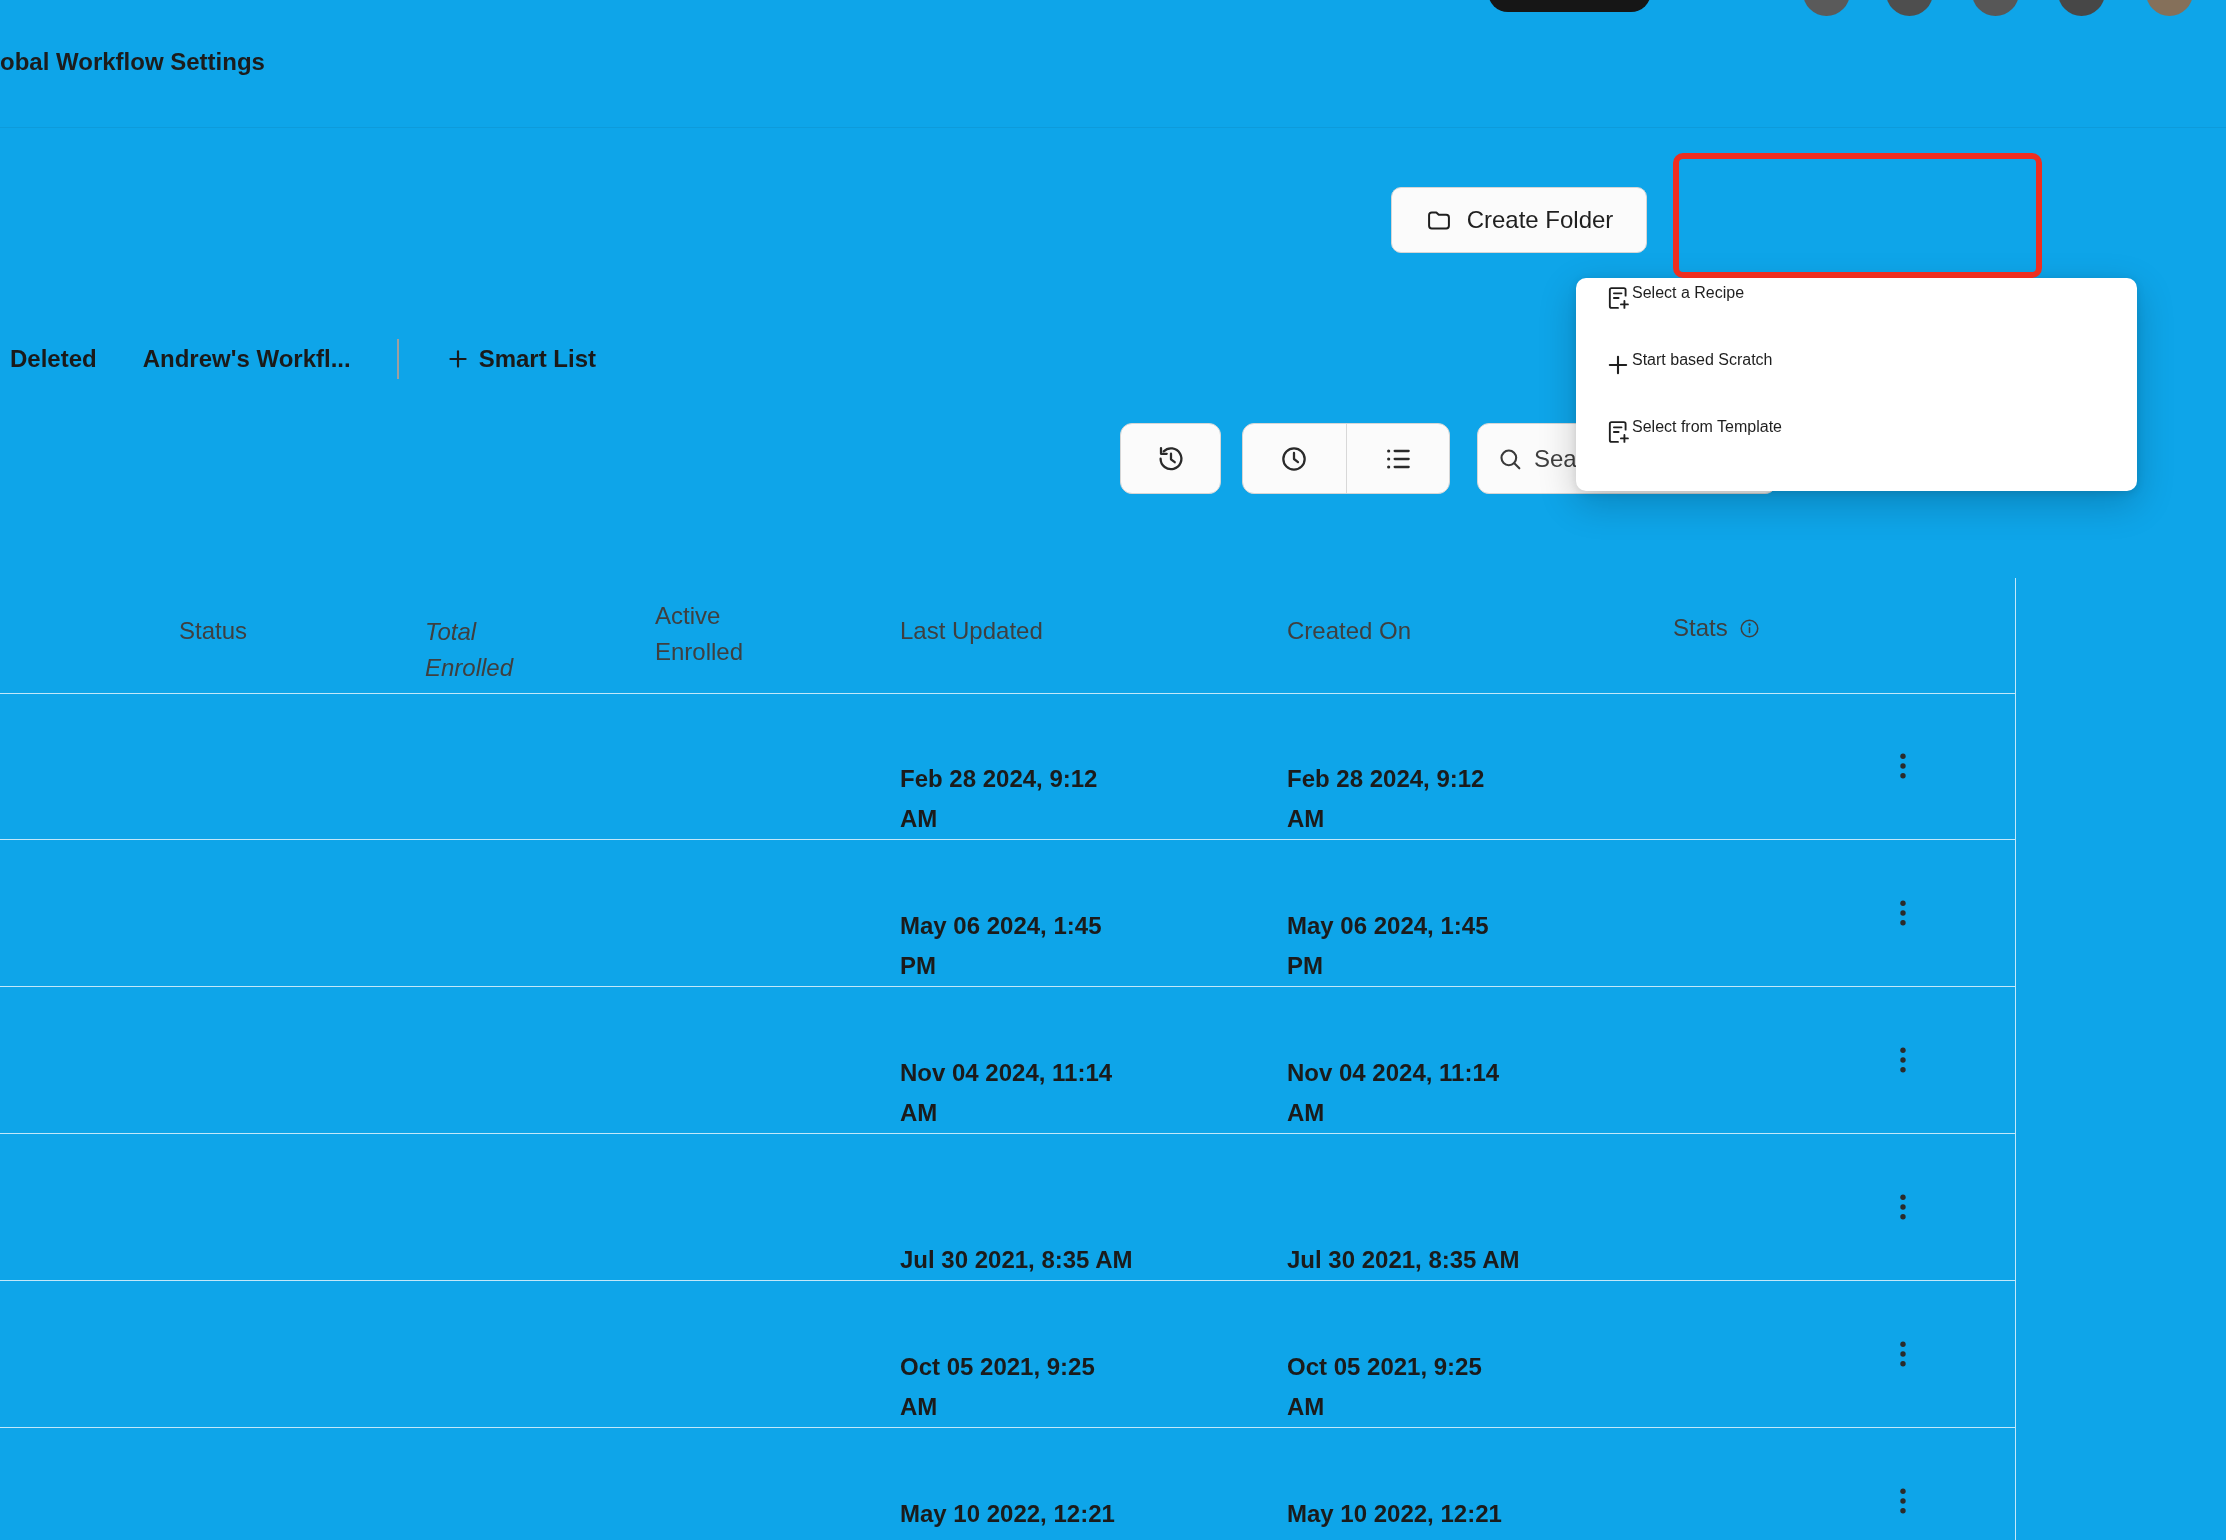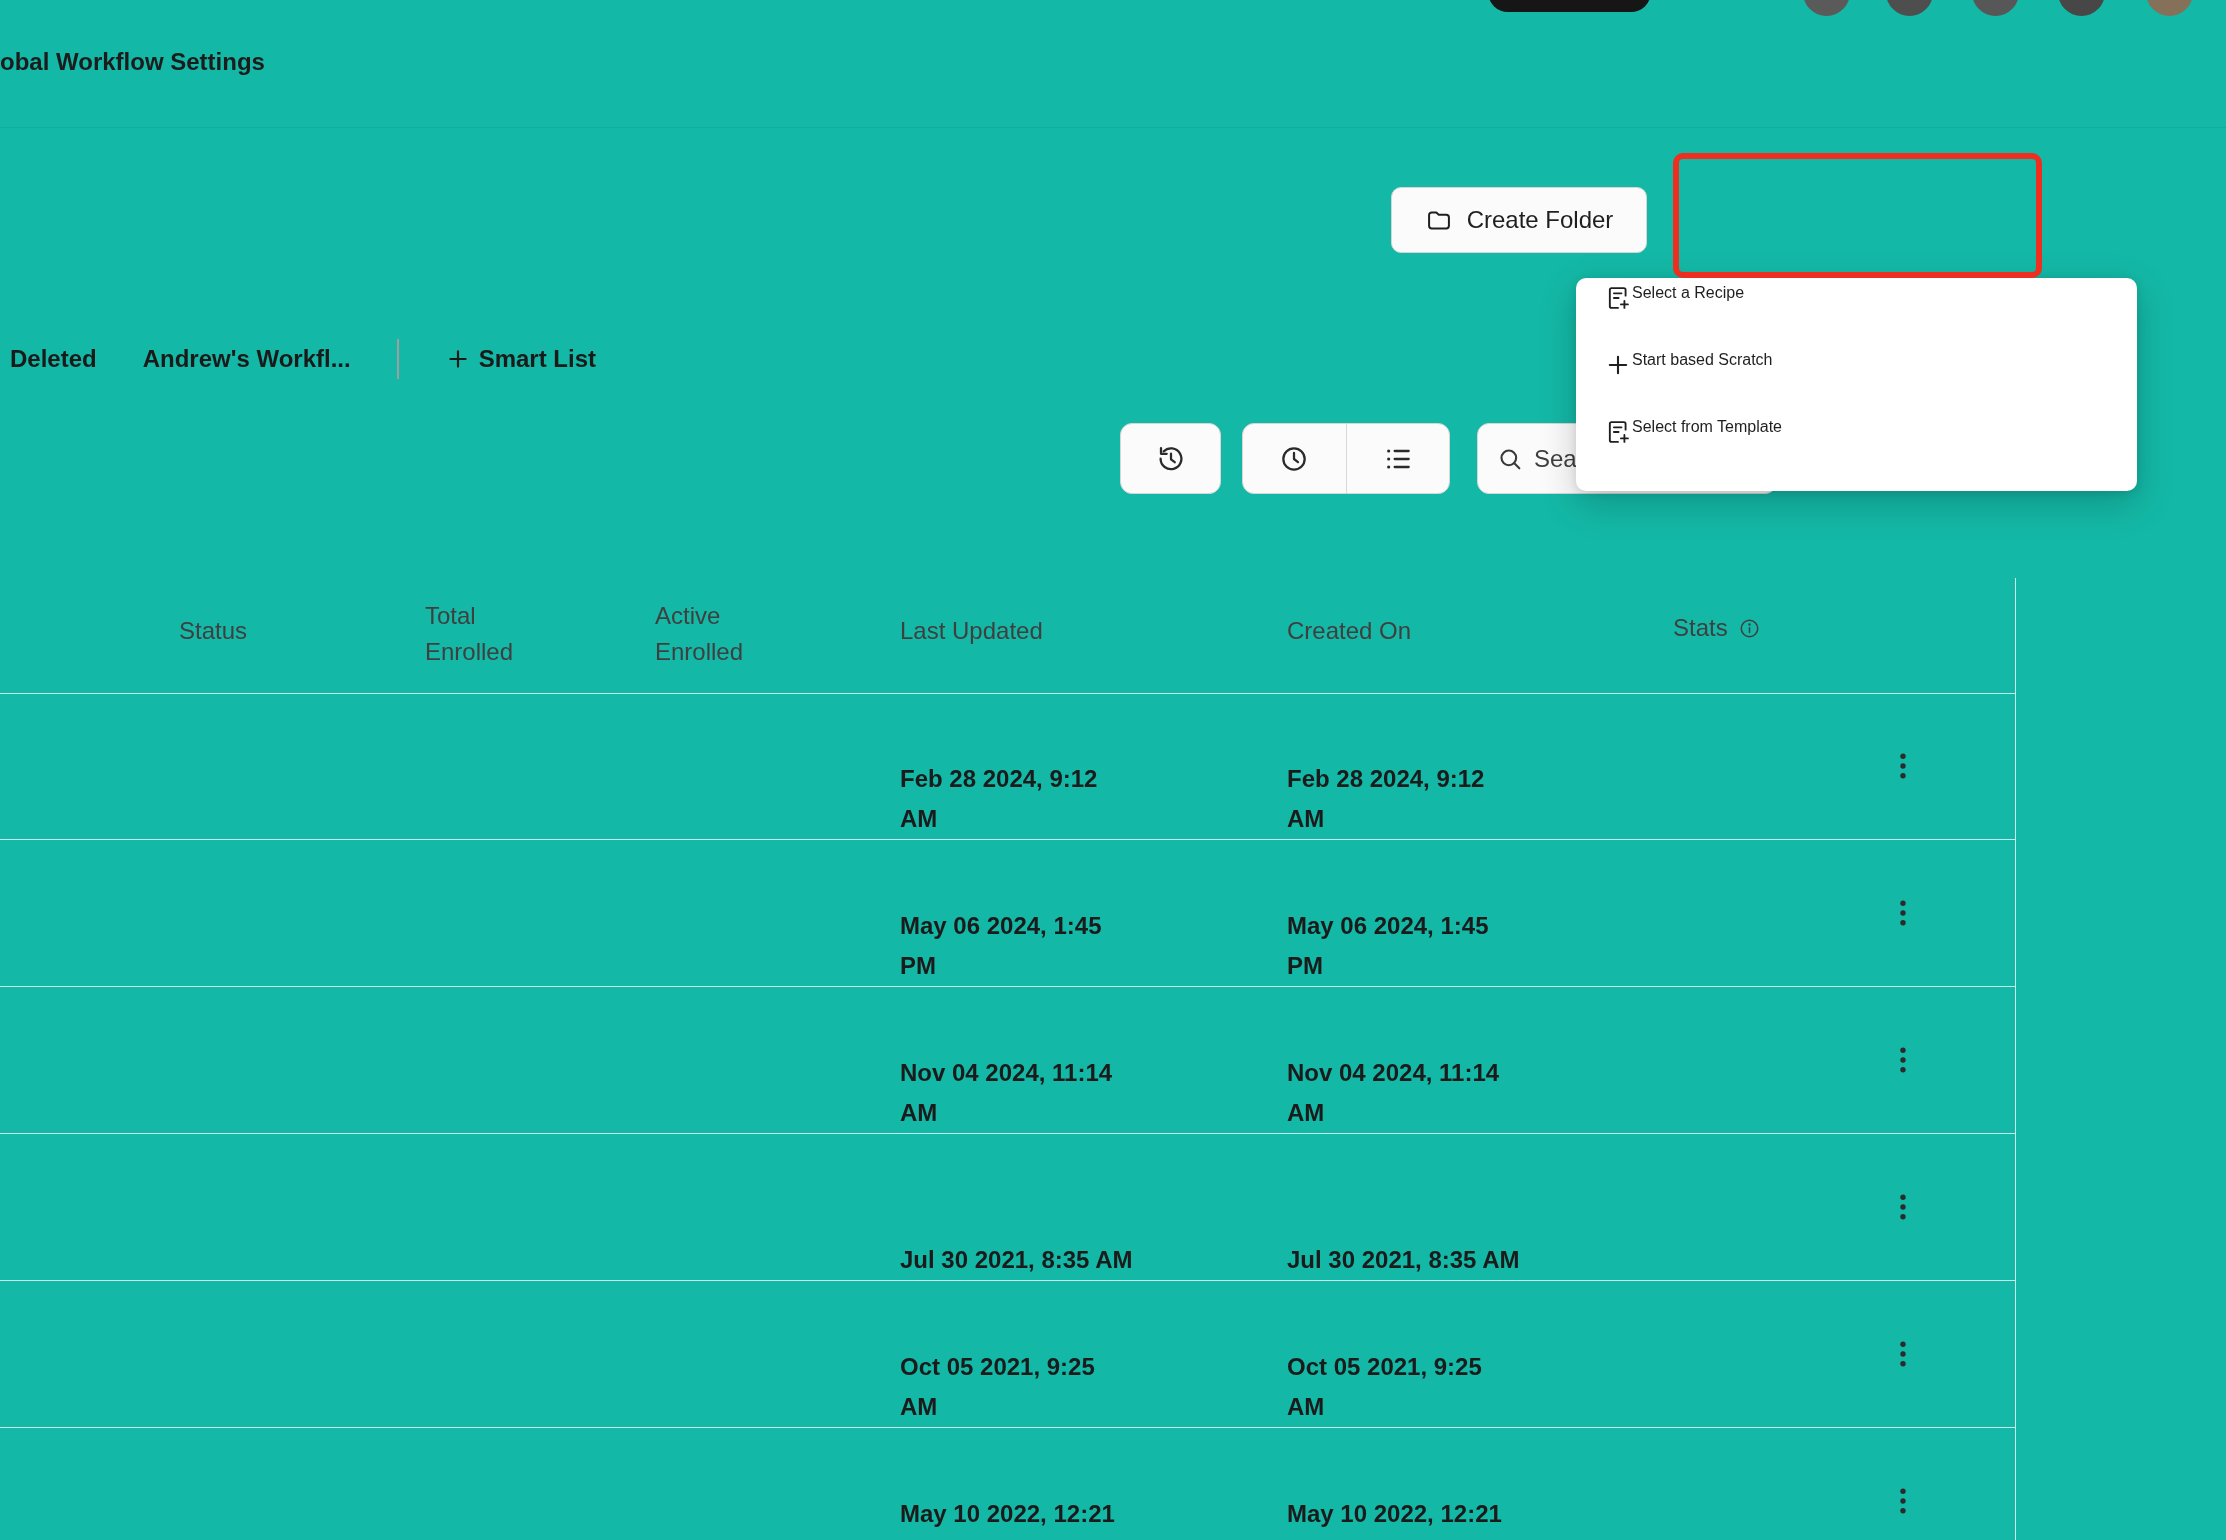--- a/index.html
+++ b/index.html
@@ -4,21 +4,21 @@
 <style>
   html, body { margin: 0; padding: 0; }
   body {
     font-family: "Liberation Sans", sans-serif;
     background: #d2d2d2;
   }
   .canvas {
     position: relative;
     width: 2226px;
     height: 1540px;
-    background: #14b8a6;
+    background: #0ea5e9;
     overflow: hidden;
   }
 
   
   .page-title {
     position: absolute;
     left: 0px; top: 48px;
     font-size: 24px;
     font-weight: 700;
     color: #1c1c1c;
@@ -385,21 +385,21 @@
       <svg width="28" height="28" viewBox="0 0 24 24" fill="none" stroke="#3a3a3a" stroke-width="1.8" stroke-linecap="round">
           <circle cx="11" cy="11" r="6.3"></circle>
           <line x1="15.7" y1="15.7" x2="20" y2="20"></line>
         </svg>
     </span>
     <span class="search-text">Search</span>
   </div>
 
   <div class="thead">
     <span class="th" style="left:179px; top:39px;">Status</span>
-    <span class="th wrap2" style="left:425px; top:20px;">Total Enrolled</span>
+    <span class="th wrap2" style="left:425px; top:36px;font-style:italic;">Total Enrolled</span>
     <span class="th wrap2" style="left:655px; top:20px;">Active Enrolled</span>
     <span class="th" style="left:900px; top:39px;">Last Updated</span>
     <span class="th" style="left:1287px; top:39px;">Created On</span>
     <div class="stats-head">
       <span class="th" style="position:static;">Stats</span>
       <span style="display:flex;">
         <svg width="23" height="23" viewBox="0 0 24 24" fill="none" stroke="#3f3f3f" stroke-width="1.6" stroke-linecap="round">
             <circle cx="12" cy="12" r="8.6"></circle>
             <line x1="12" y1="11.2" x2="12" y2="16.2"></line>
             <circle cx="12" cy="7.9" r="0.5" fill="#3f3f3f"></circle>

